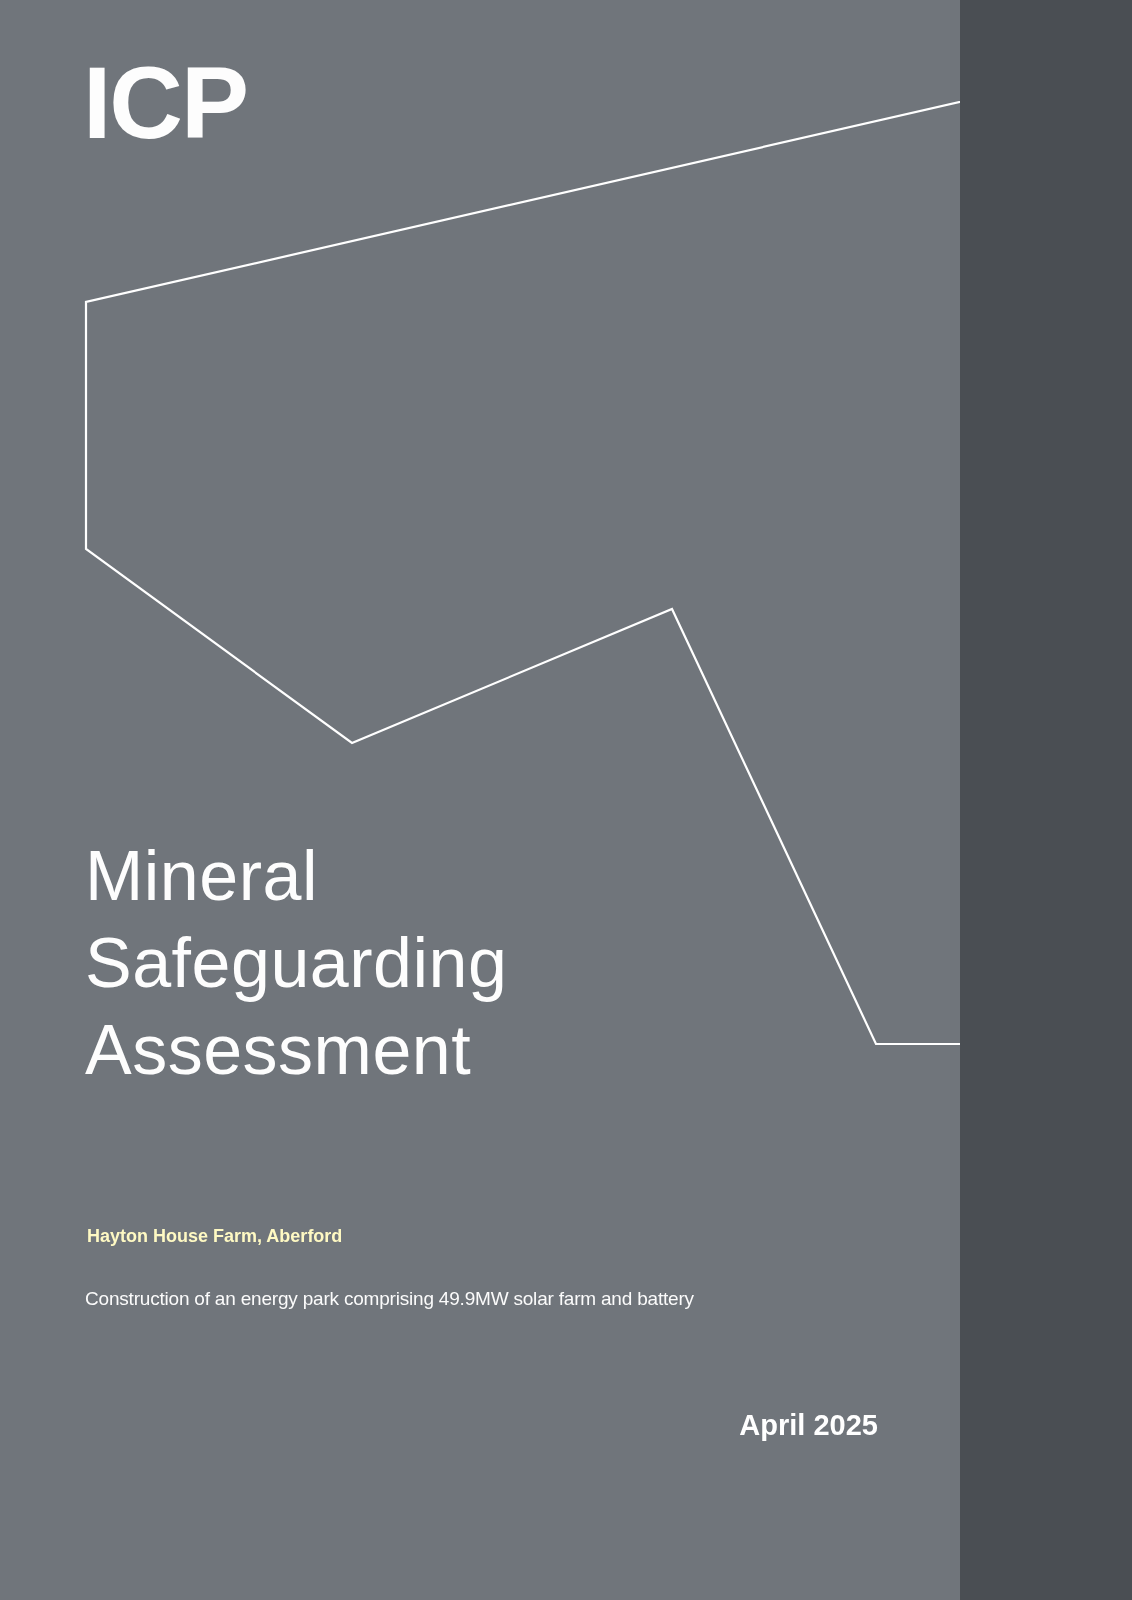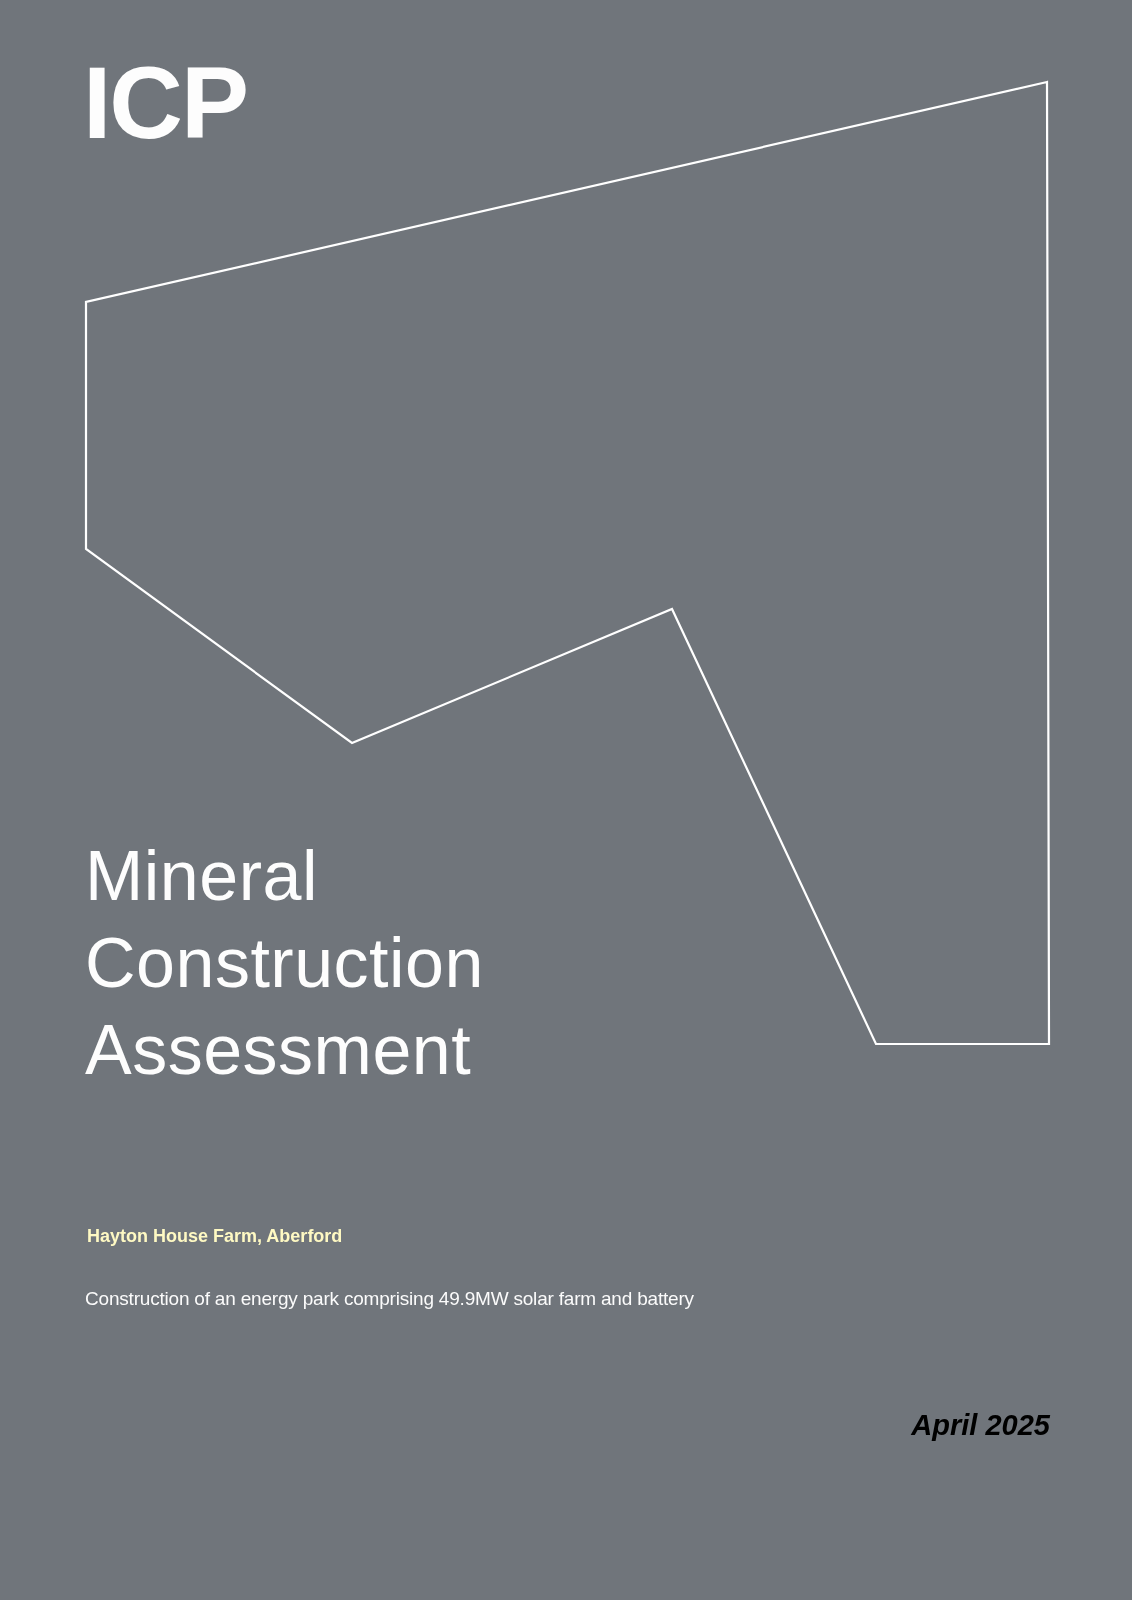--- a/index.html
+++ b/index.html
@@ -2,21 +2,21 @@
 <html><head>
 <meta charset="utf-8">
 <style>
   html, body {
     margin: 0;
     padding: 0;
     background: #4a4e53;
   }
   .page {
     position: relative;
-    width: 1132px;
+    width: 960px;
     height: 1600px;
     background: #70757b;
     overflow: hidden;
     font-family: "Liberation Sans", sans-serif;
     color: #fbfbfb;
   }
   .boundary-svg {
     position: absolute;
     left: 0;
     top: 0;
@@ -71,38 +71,37 @@
     color: #fbfbfb;
   }
   .report-date {
     position: absolute;
     right: 82px;
     top: 1407px;
     font-size: 29px;
     line-height: 36px;
     font-weight: 700;
     text-align: left;
-    color: #000000;
-    font-style: italic;
+    color: #ffffff;
   }
 </style>
 </head>
 <body>
 
 <div class="page">
 
   <svg class="boundary-svg" viewBox="0 0 1132 1600">
     <polygon points="1047,82 86,302 86,549 352,743 672,609 876,1044 1049,1044"></polygon>
   </svg>
 
   <div class="logo">ICP</div>
 
   <div class="title">
     <div>Mineral</div>
-    <div>Construction</div>
+    <div>Safeguarding</div>
     <div>Assessment</div>
   </div>
 
   <div class="site-name">Hayton House Farm, Aberford</div>
 
   <div class="description">
     <div>Construction of an energy park comprising 49.9MW solar farm and battery</div>
   </div>
 
   <div class="report-date">April 2025</div>

